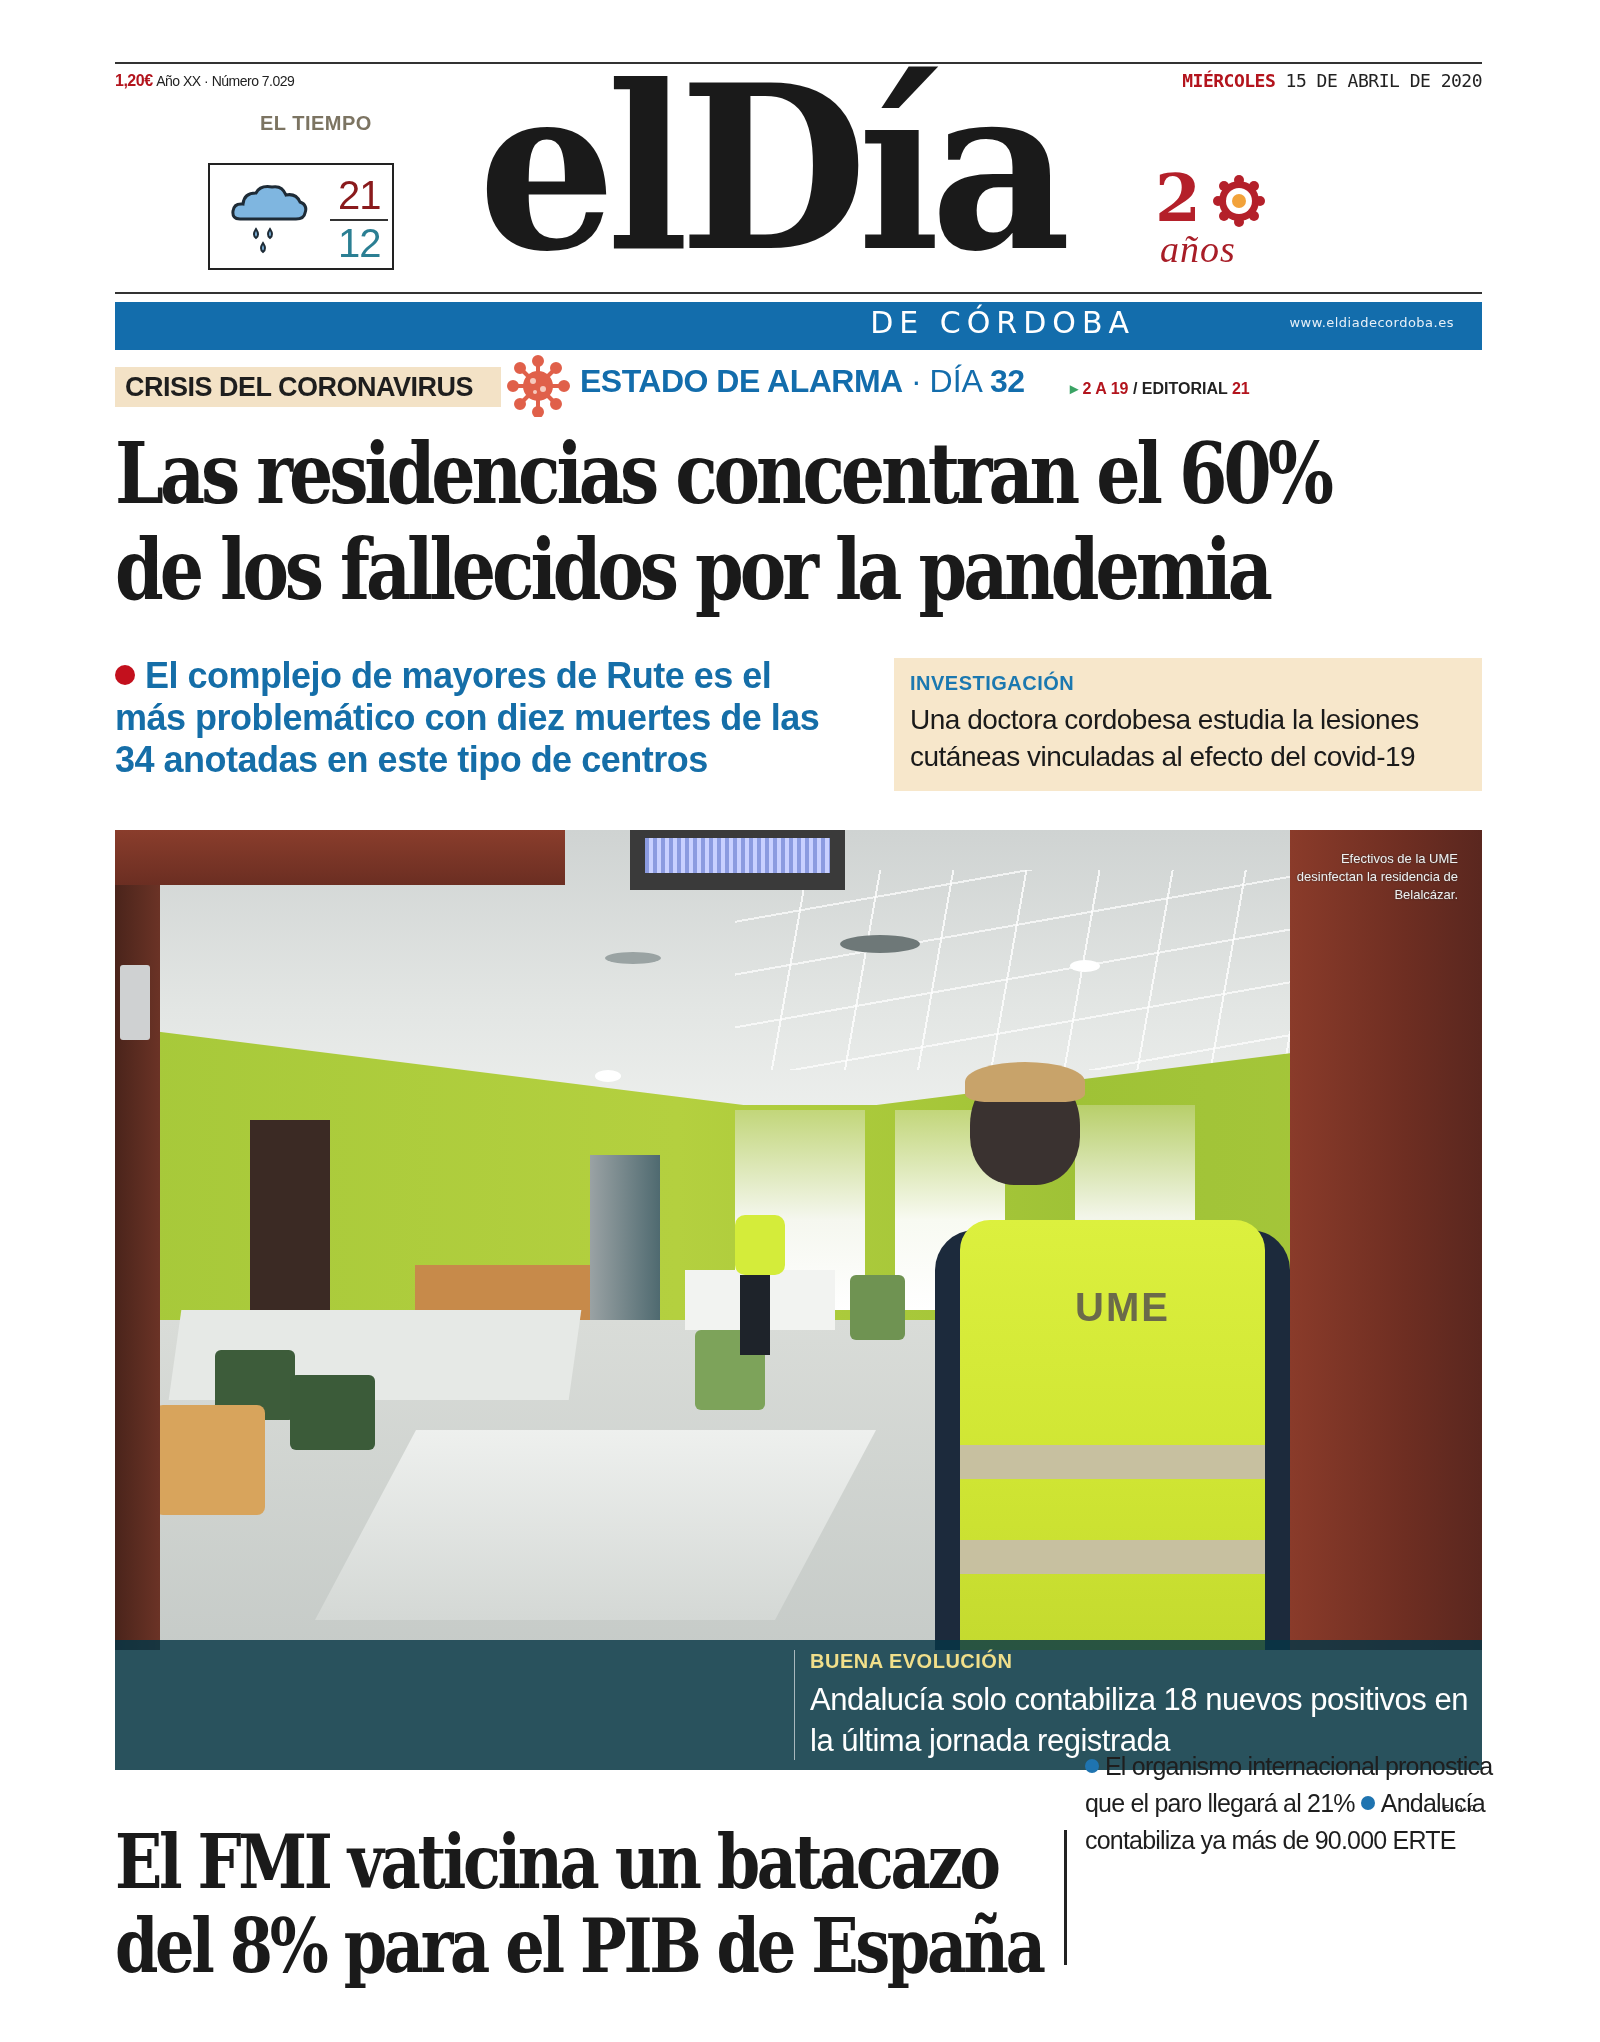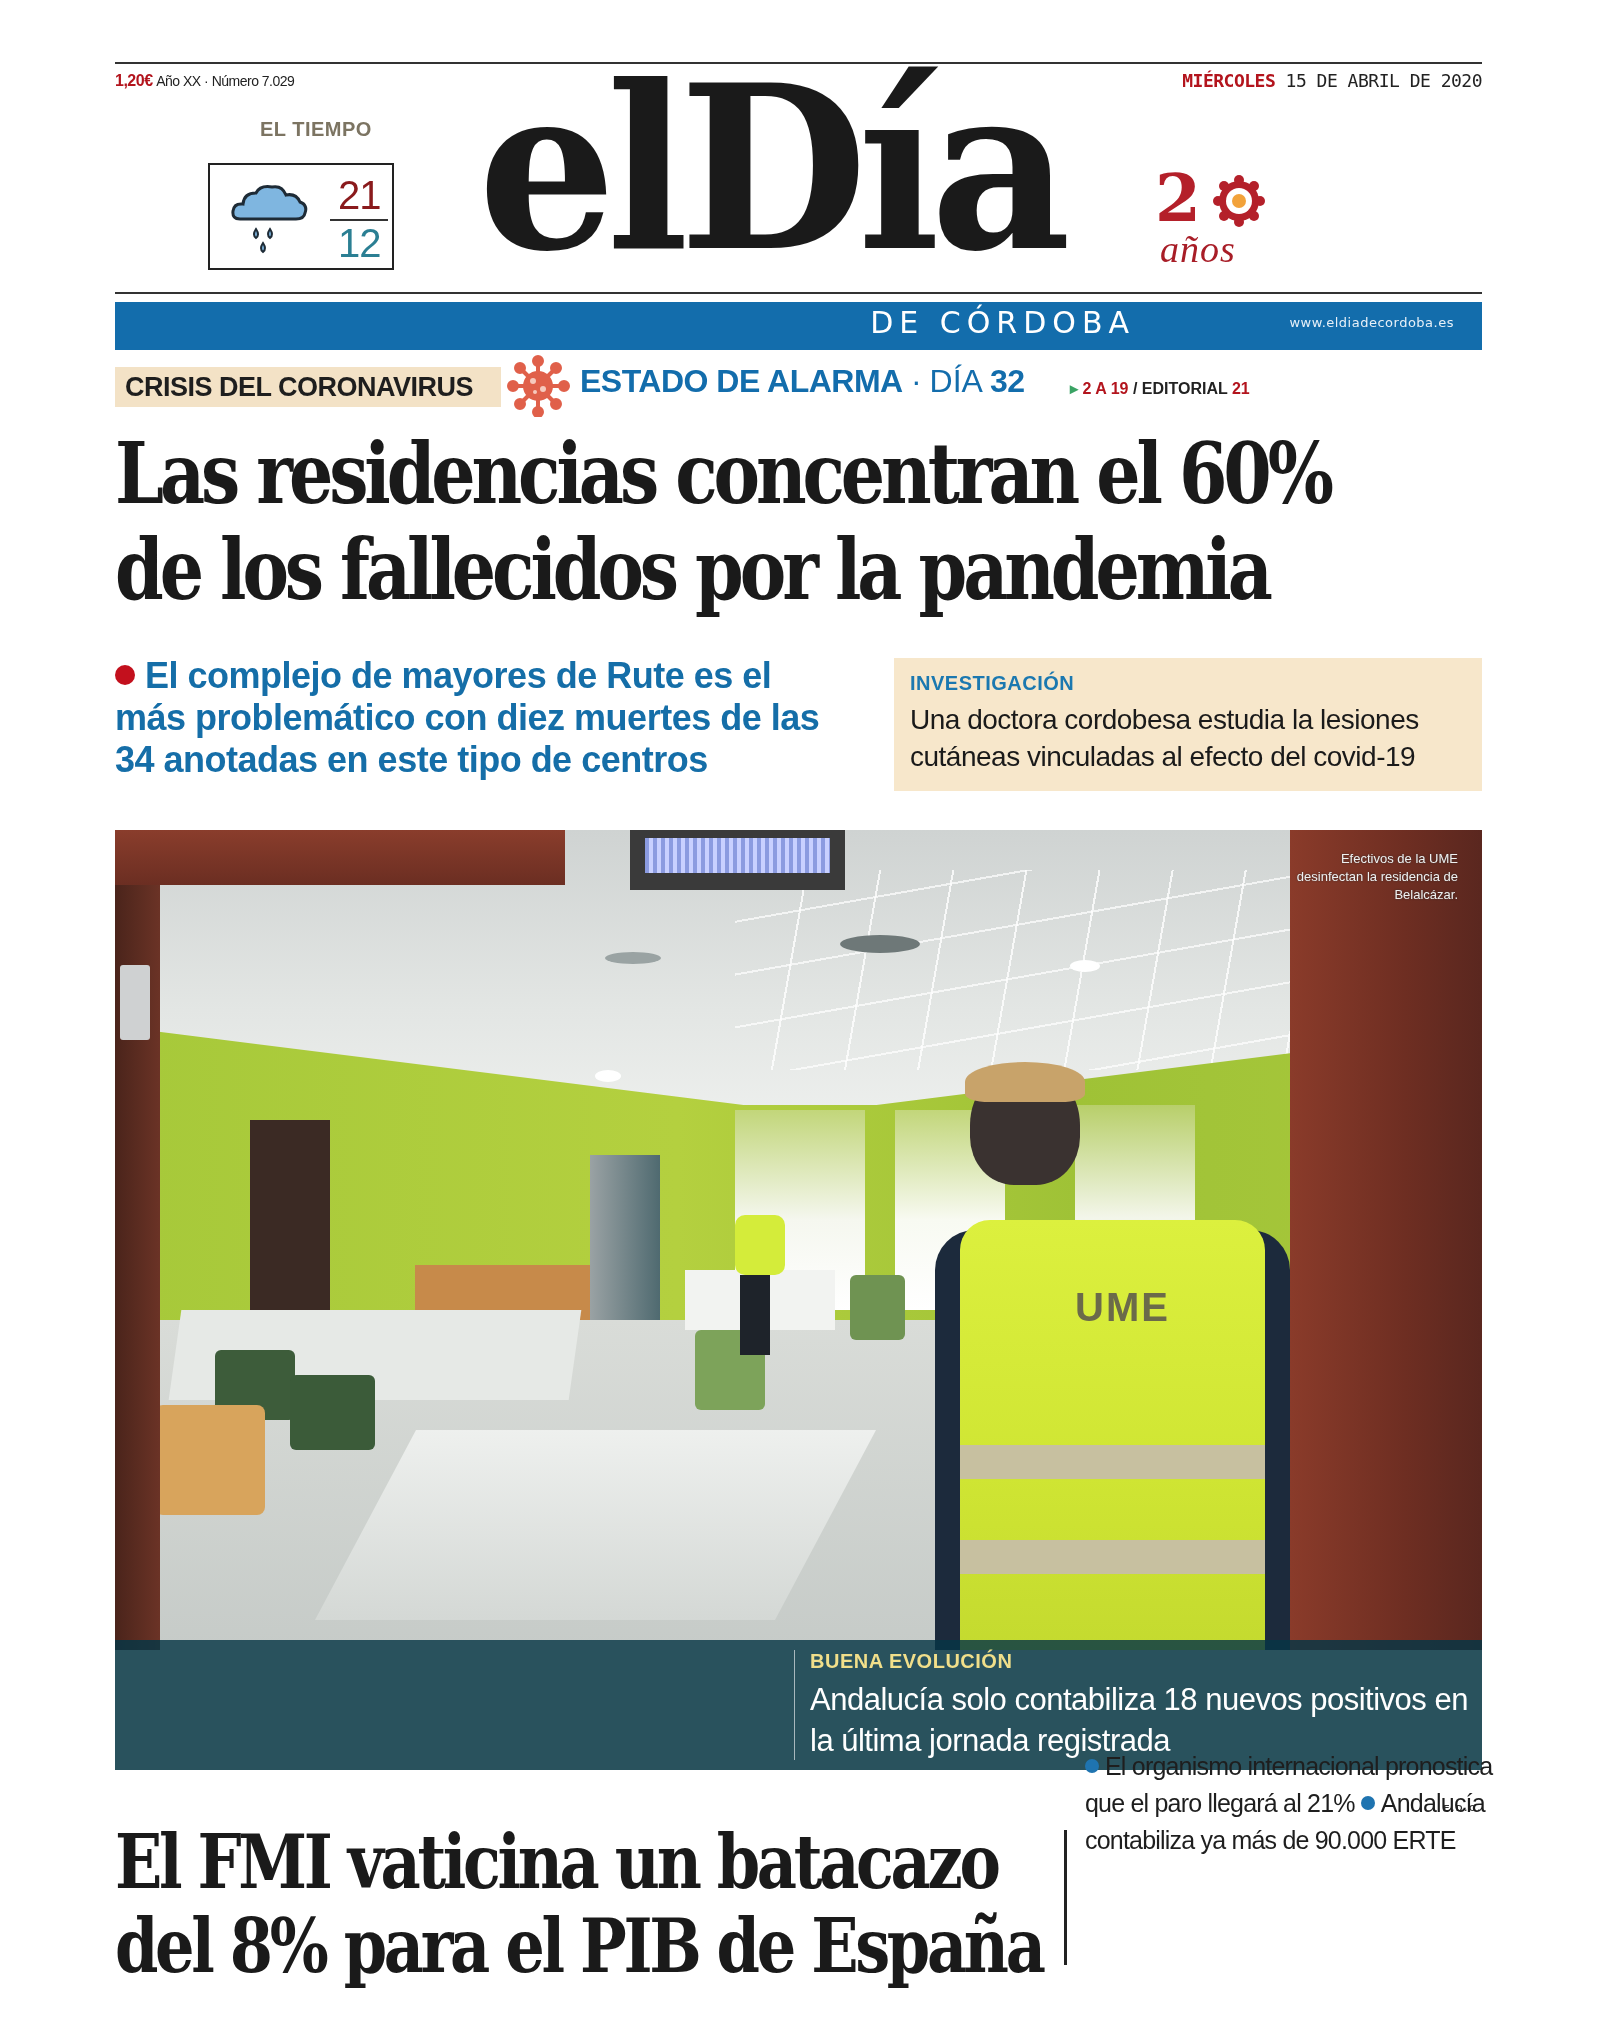--- a/index.html
+++ b/index.html
@@ -10,21 +10,21 @@
   
   .top-rule{left:115px;top:62px;width:1367px;height:2px;background:#333;}
   .meta-left{left:115px;top:72px;font-size:15px;font-weight:bold;letter-spacing:-0.5px;white-space:nowrap;}
   .price{color:#b3141d;font-weight:900;font-size:16px;}
   .issue{color:#222;font-size:14px;font-weight:normal;}
   .meta-right{right:118px;top:70px;font-size:18px;white-space:nowrap;font-family:"DejaVu Sans Mono",monospace;letter-spacing:-0.5px;}
   .weekday{color:#b3141d;font-weight:900;}
   .date{color:#222;}
 
   
-  .weather-label{left:260px;top:118px;font-size:20px;font-weight:900;color:#7c7462;letter-spacing:0.5px;}
+  .weather-label{left:260px;top:112px;font-size:20px;font-weight:900;color:#7c7462;letter-spacing:0.5px;}
   .weather-box{left:208px;top:163px;width:186px;height:107px;border:2px solid #222;background:#fff;}
   .cloud{left:20px;top:18px;width:78px;height:40px;}
   .drops{left:40px;top:60px;width:40px;height:36px;}
   .t-max{left:128px;top:8px;font-size:40px;color:#8a1a1c;font-family:"Liberation Sans",sans-serif;letter-spacing:-1px;}
   .t-line{left:120px;top:54px;width:58px;height:2px;background:#333;}
   .t-min{left:128px;top:56px;font-size:40px;color:#2b7f93;letter-spacing:-1px;}
 
   
   .masthead{left:478px;top:56px;font-family:"DejaVu Serif",serif;font-weight:bold;font-size:226px;line-height:1;letter-spacing:-10px;color:#1a1a1a;transform:scaleX(0.96);transform-origin:left top;}
   .anniv{left:1155px;top:165px;}

